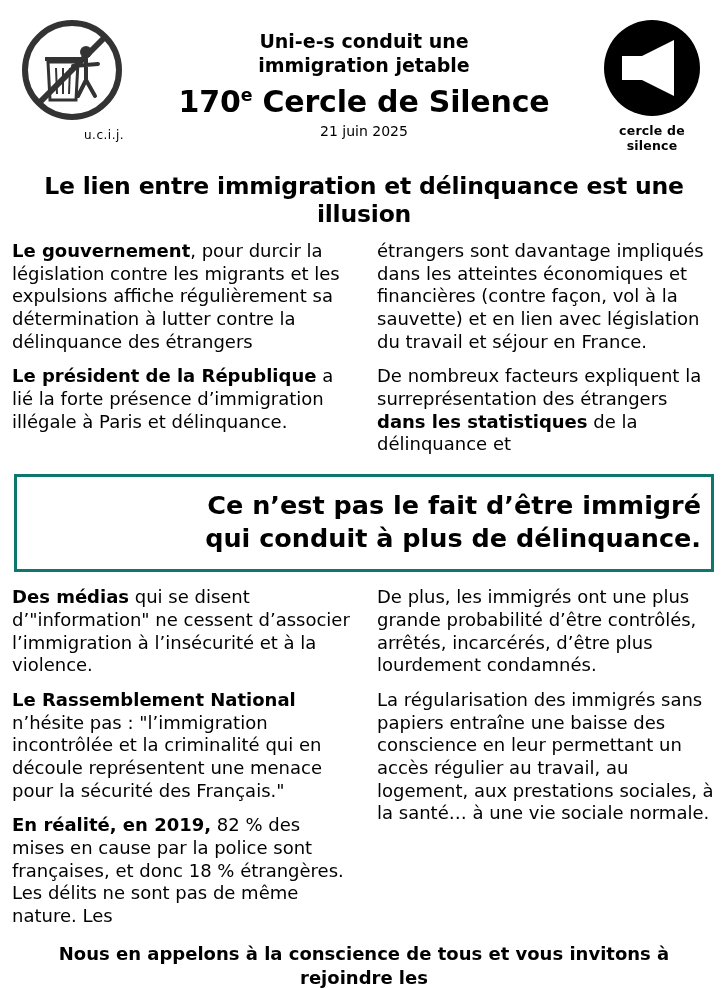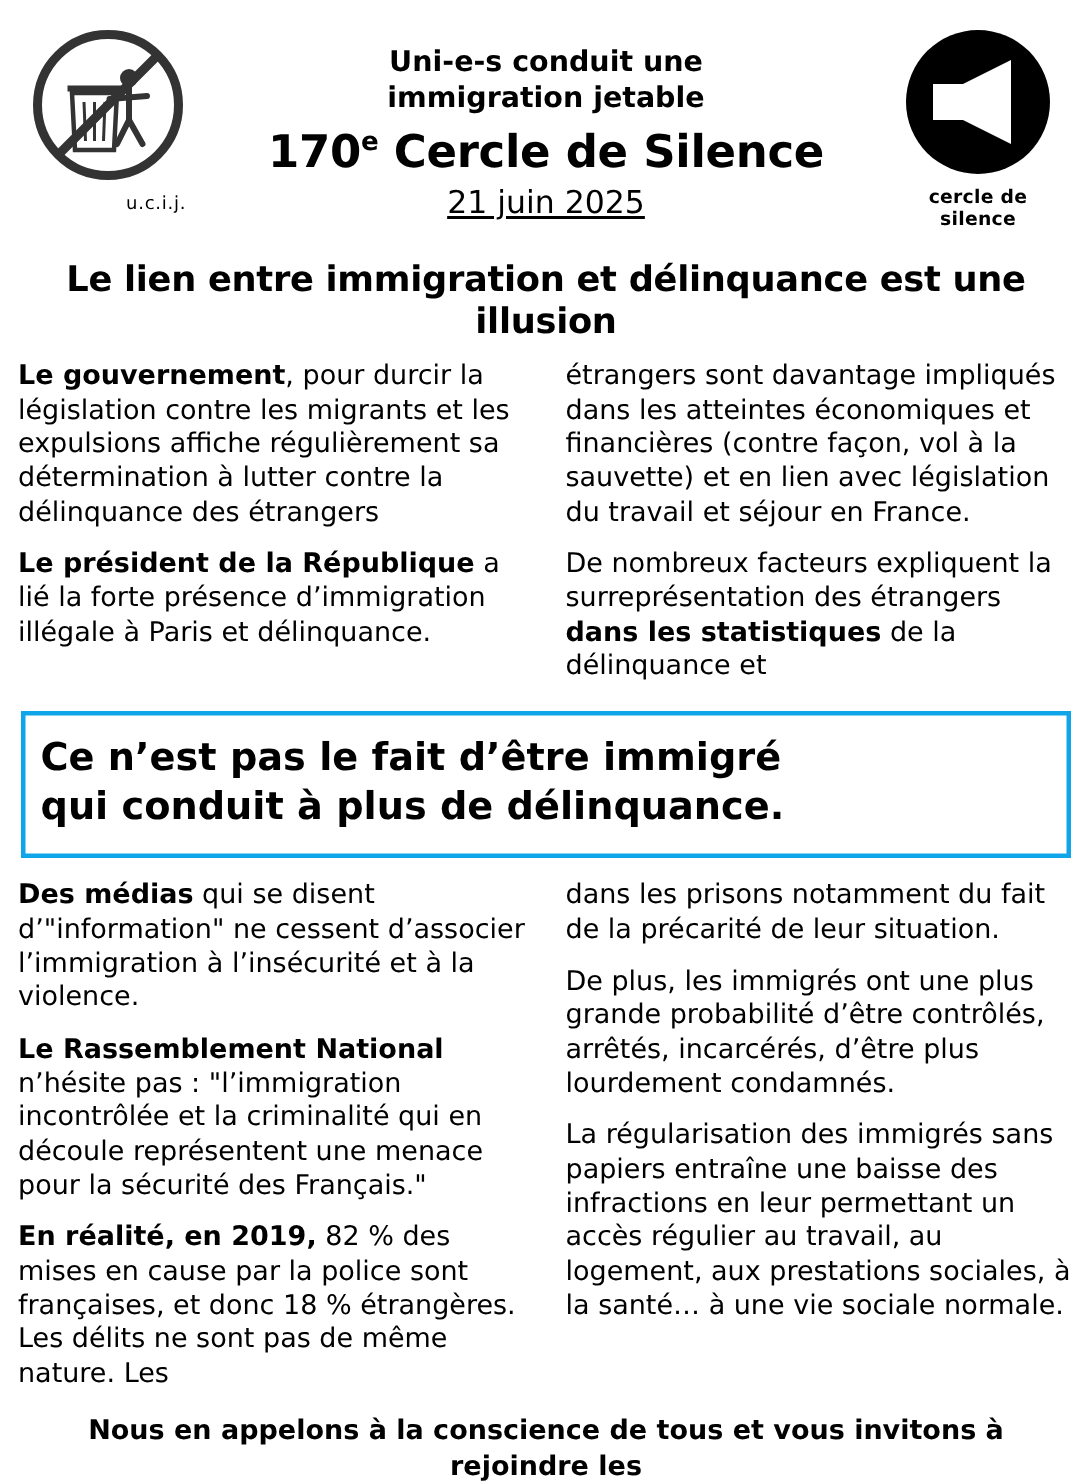--- a/index.html
+++ b/index.html
@@ -74,23 +74,22 @@
     font-size: 30px;
     font-weight: bold;
     margin-top: 6px;
     letter-spacing: -0.2px;
   }
   .maintitle sup {
     font-size: 0.58em;
     vertical-align: super;
   }
   .date {
-    font-size: 21px;
+    font-size: 14px;
     margin-top: 4px;
-    text-decoration: underline;
   }
 
   .tagline {
     text-align: center;
     font-size: 23.5px;
     font-weight: bold;
     margin-top: 2px;
     letter-spacing: -0.2px;
   }
 
@@ -106,24 +105,24 @@
     line-height: 1.26;
   }
   .col p {
     margin: 0 0 2px 0;
   }
   .col p + p { margin-top: 12px; }
   .col b { font-weight: bold; }
 
   
   .callout {
-    border: 3px solid #0ea5e9;
+    border: 3px solid #0f766e;
     margin: 16px 2px 14px 2px;
     padding: 12px 10px 14px 10px;
-    text-align: left;
+    text-align: right;
   }
   .callout div {
     font-size: 25.5px;
     font-weight: bold;
     line-height: 1.3;
   }
 
   
   .footer {
     margin-top: 12px;
@@ -196,23 +195,22 @@
     <div>qui conduit à plus de délinquance.</div>
   </div>
 
   <div class="cols" style="margin-top:0;">
     <div class="col">
       <p><b>Des médias</b><span> qui se disent d’"information" ne cessent d’associer l’immigration à l’insécurité et à la violence.</span></p>
       <p><b>Le Rassemblement National</b><span> n’hésite pas : "l’immigration incontrôlée et la criminalité qui en découle représentent une menace pour la sécurité des Français."</span></p>
       <p><b>En réalité, en 2019,</b><span> 82 % des mises en cause par la police sont françaises, et donc 18 % étrangères. Les délits ne sont pas de même nature. Les</span></p>
     </div>
     <div class="col">
-      <p><span>dans les prisons notamment du fait de la précarité de leur situation.</span></p>
       <p><span>De plus, les immigrés ont une plus grande probabilité d’être contrôlés, arrêtés, incarcérés, d’être plus lourdement condamnés.</span></p>
-      <p><span>La régularisation des immigrés sans papiers entraîne une baisse des infractions en leur permettant un accès régulier au travail, au logement, aux prestations sociales, à la santé… à une vie sociale normale.</span></p>
+      <p><span>La régularisation des immigrés sans papiers entraîne une baisse des conscience en leur permettant un accès régulier au travail, au logement, aux prestations sociales, à la santé… à une vie sociale normale.</span></p>
     </div>
   </div>
 
   <div class="footer">
     <div class="appeal">Nous en appelons à la conscience de tous et vous invitons à rejoindre les</div>
     <div class="appeal">cercles de silence, même pour quelques instants.</div>
 
   </div>
 
 </div>

